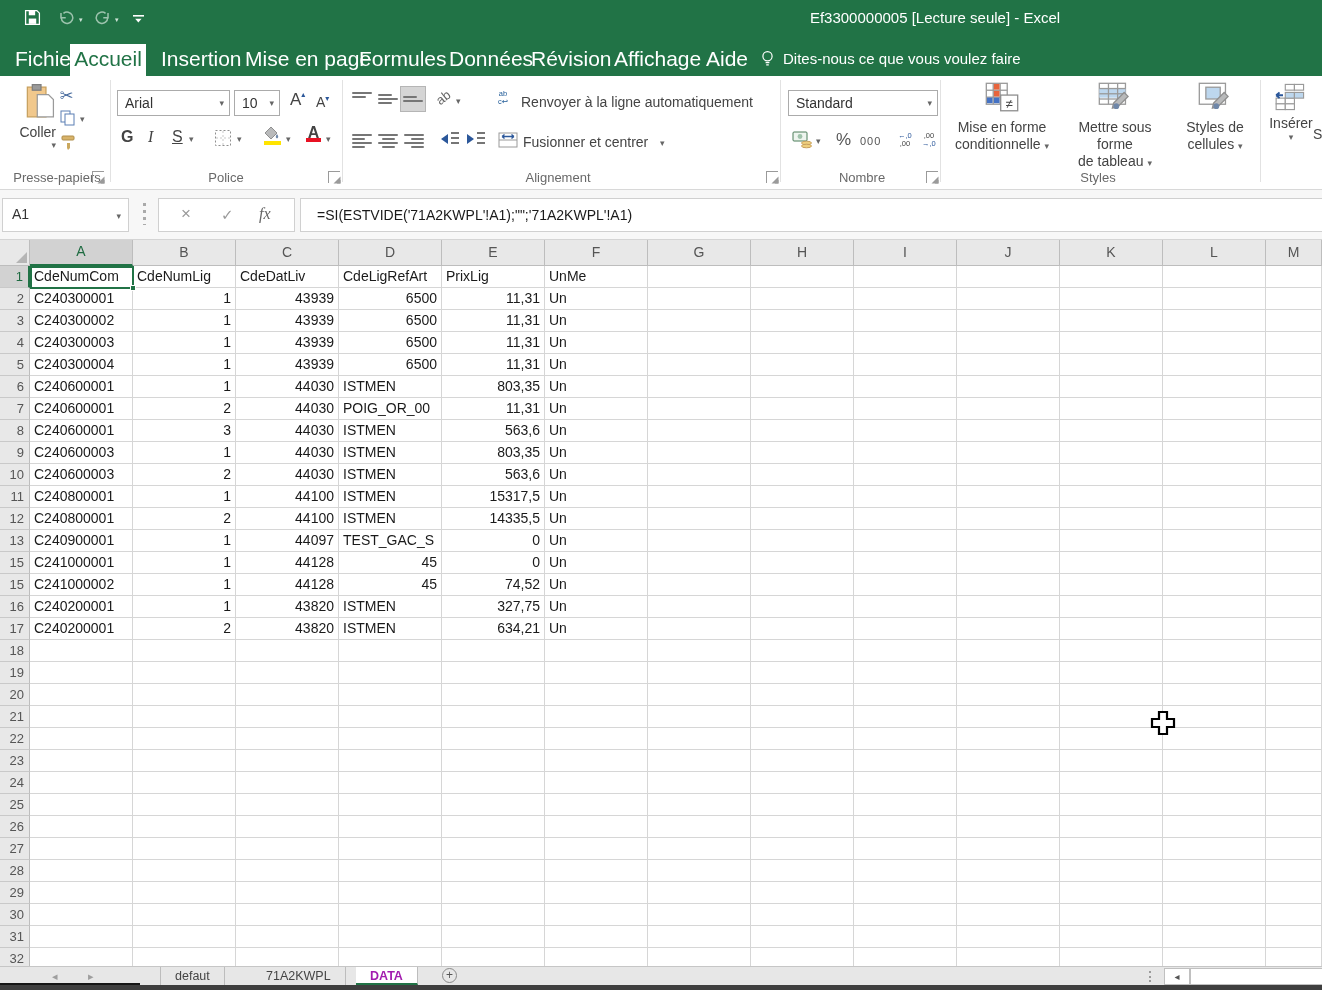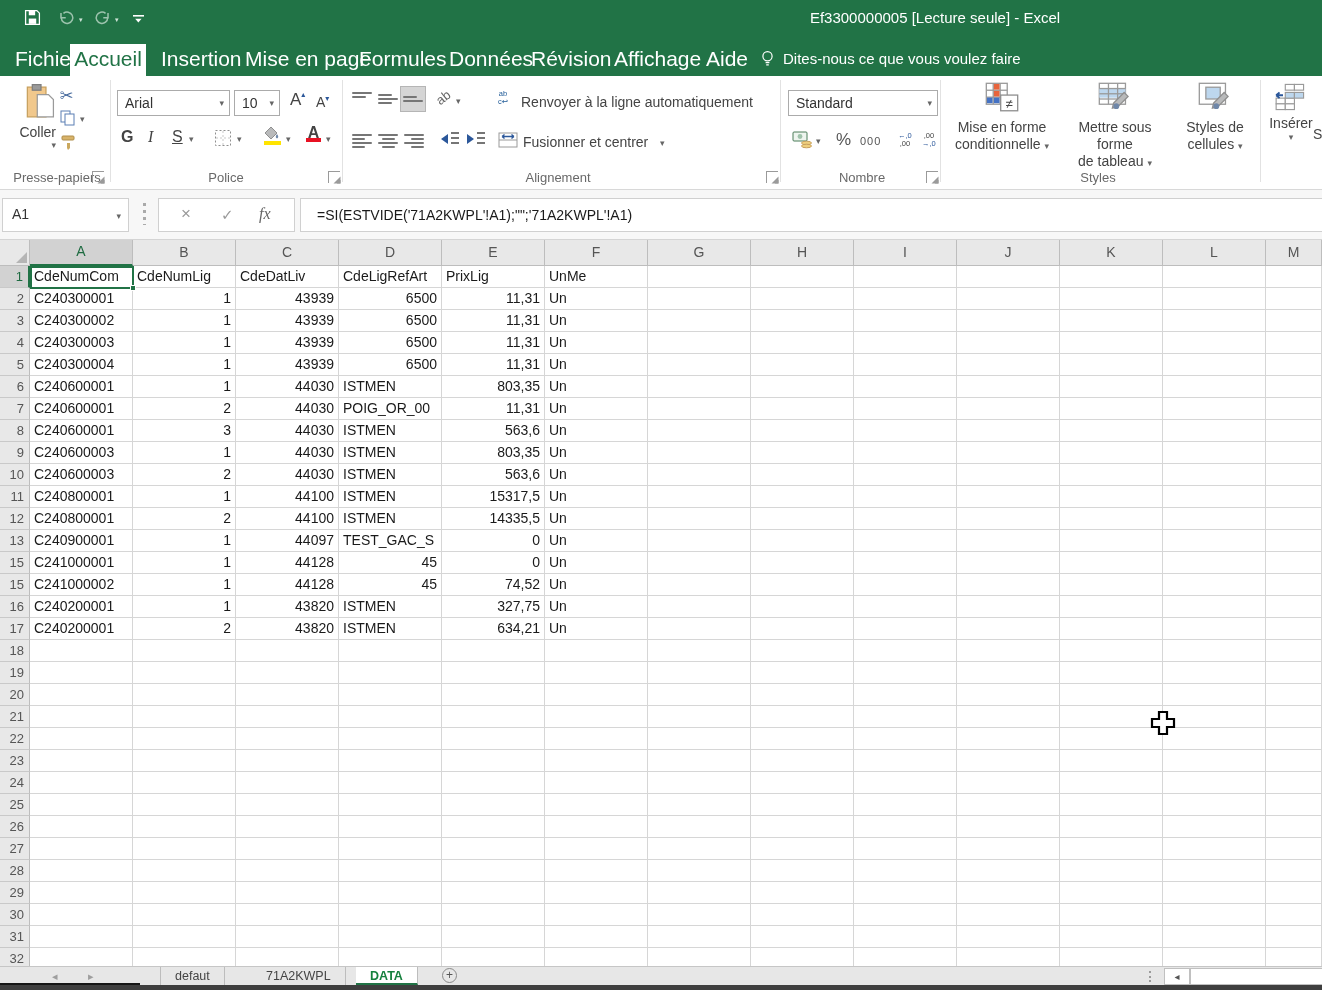--- a/index.html
+++ b/index.html
@@ -56,21 +56,21 @@
   #cells{left:30px;top:26px;width:1292px;display:grid;grid-template-columns:repeat(12,103px) 56px;grid-auto-rows:22px;}
   .cell{border-right:1px solid #d6d6d6;border-bottom:1px solid #d6d6d6;font-size:14px;color:#1a1a1a;
      padding:2px 4px 0 4px;white-space:nowrap;overflow:hidden;}
   .cell.num{text-align:right;}
   #selbox{left:0;top:0;width:104px;height:23px;border:2px solid #217346;background:transparent;}
   #selbox .handle{position:absolute;right:-4px;bottom:-4px;width:6px;height:6px;background:#217346;border:1px solid #fff;}
 
   
   #sheetbar{left:0;top:966px;width:1322px;height:19px;background:#e7e7e7;border-top:1px solid #c6c6c6;}
   .stab{position:absolute;top:0;height:18px;line-height:18px;font-size:12.5px;color:#444;padding:0 14px;border-right:1px solid #bdbdbd;}
-  .stab.active{background:#fff;color:#15803d;font-weight:bold;border-bottom:2px solid #217346;}
+  .stab.active{background:#fff;color:#a21caf;font-weight:bold;border-bottom:2px solid #217346;}
   #bottomstrip{left:0;top:985px;width:1322px;height:5px;background:#3f3f3f;}
   #bottomstrip-left{left:0;top:983px;width:140px;height:7px;background:#161616;}
   .navarr{position:absolute;top:3px;font-size:11px;color:#9e9e9e;}
 
   .yellowbar{position:absolute;left:0;bottom:0;width:17px;height:4px;background:#ffe400;}
   .redbar{position:absolute;left:0;bottom:0;width:13px;height:4px;background:#e81123;}
 </style>
 </head>
 <body>
 

